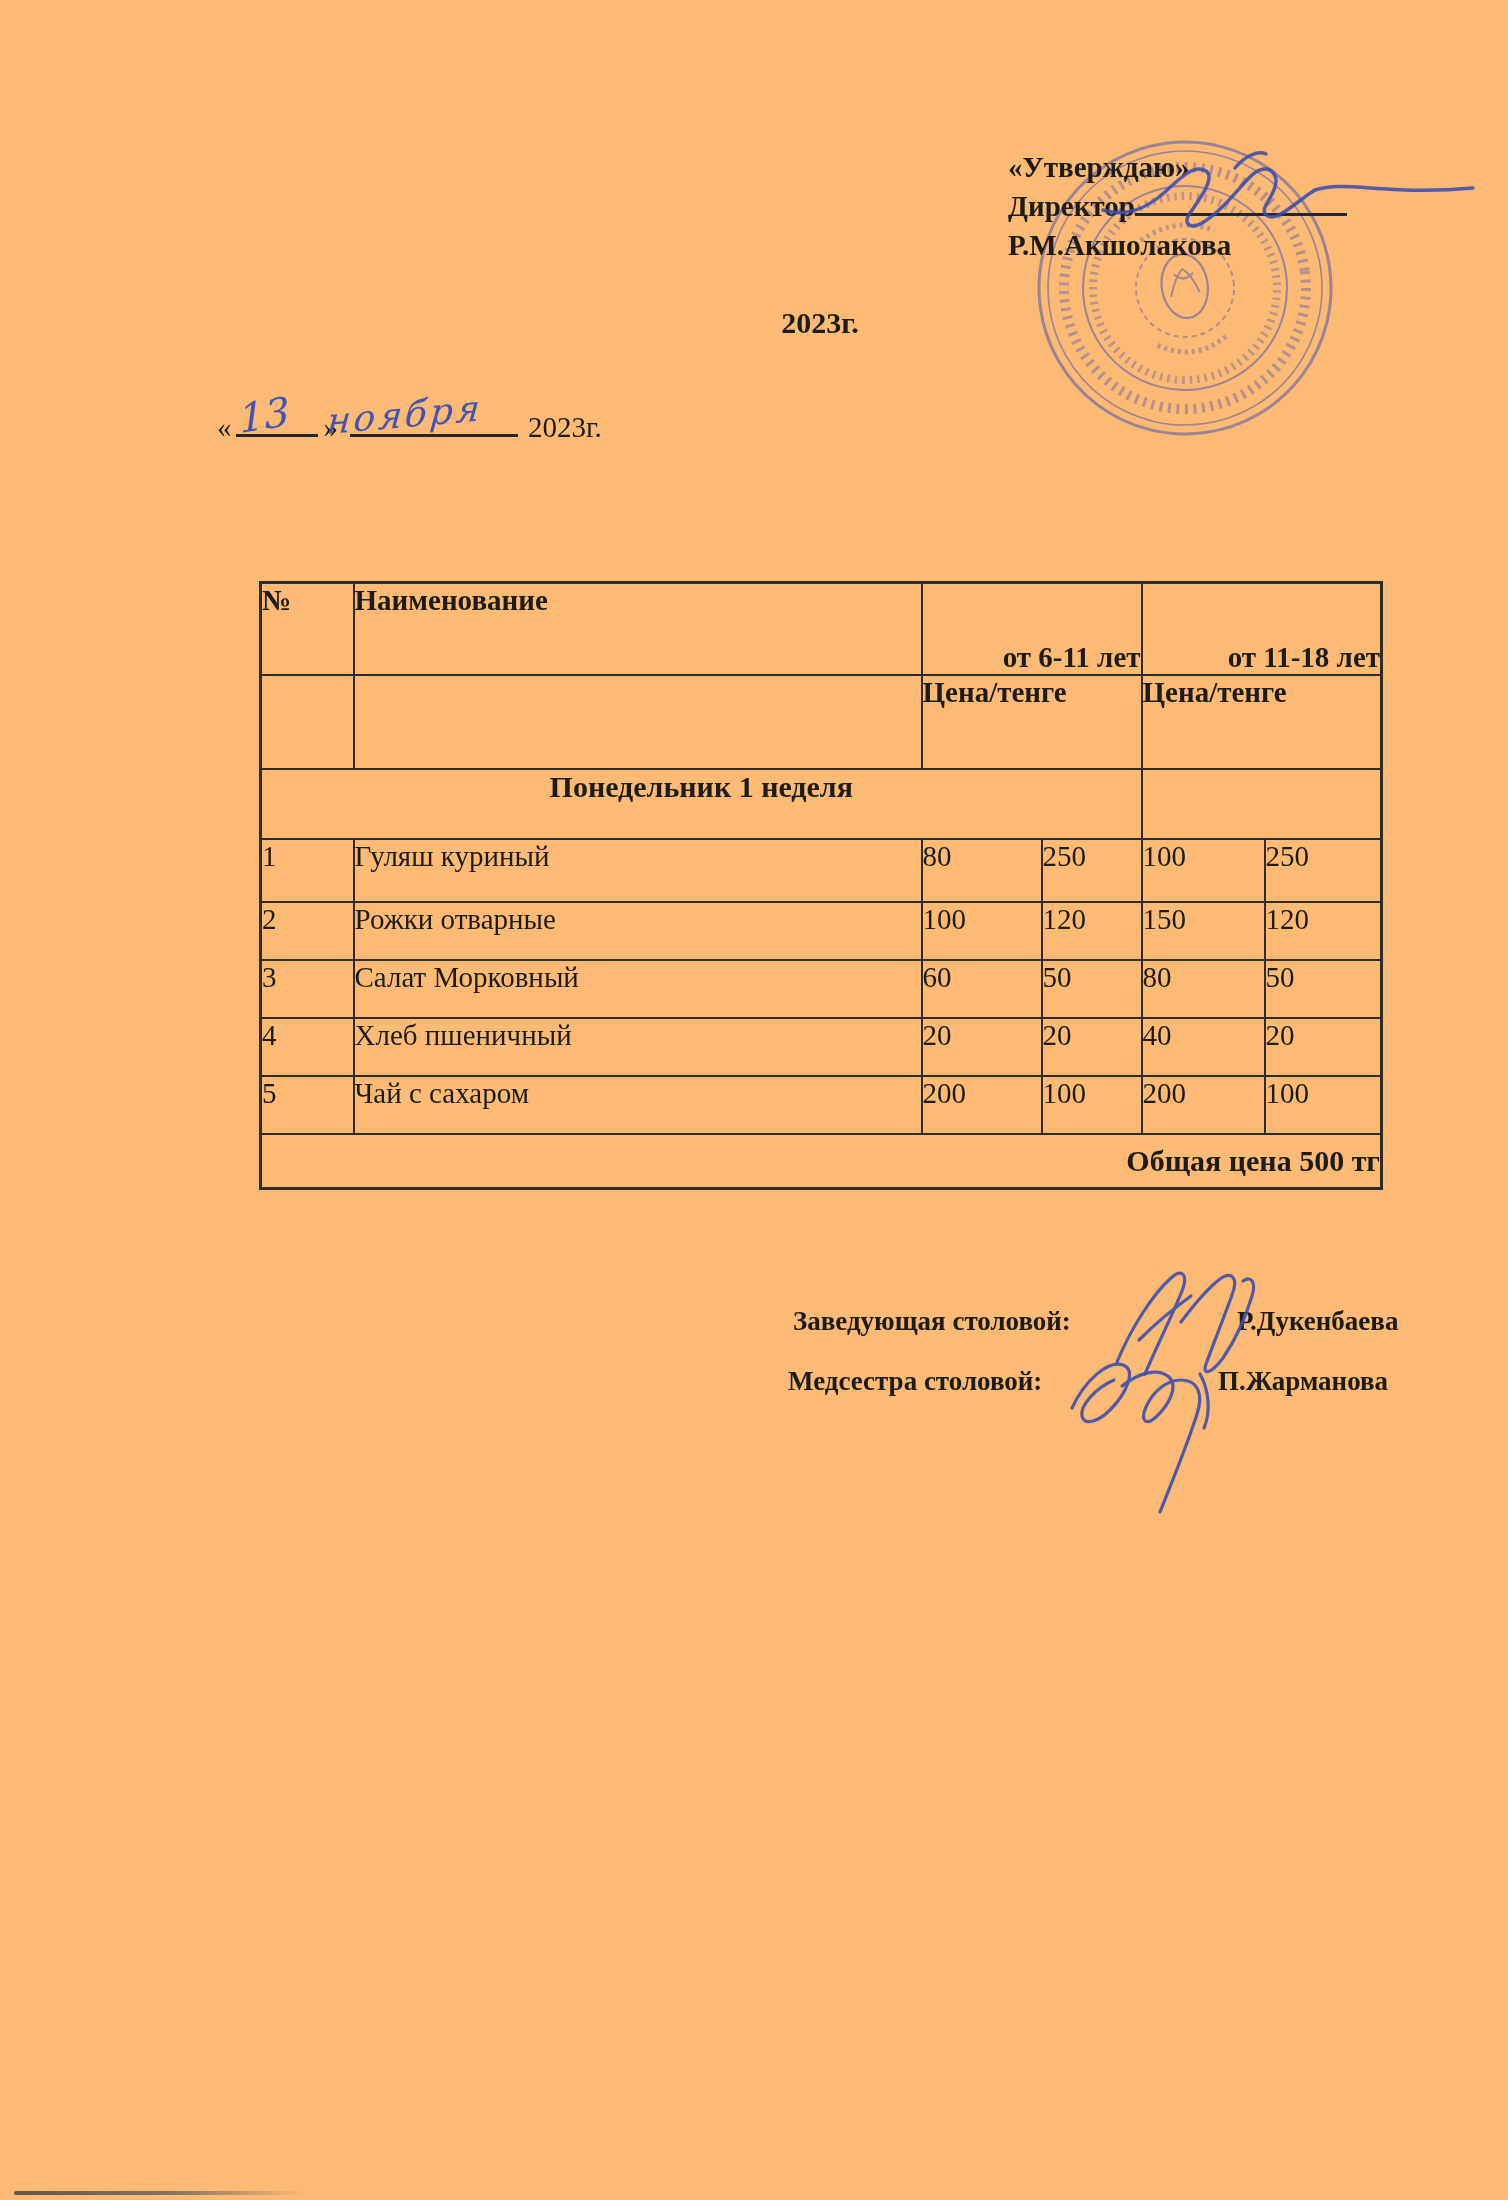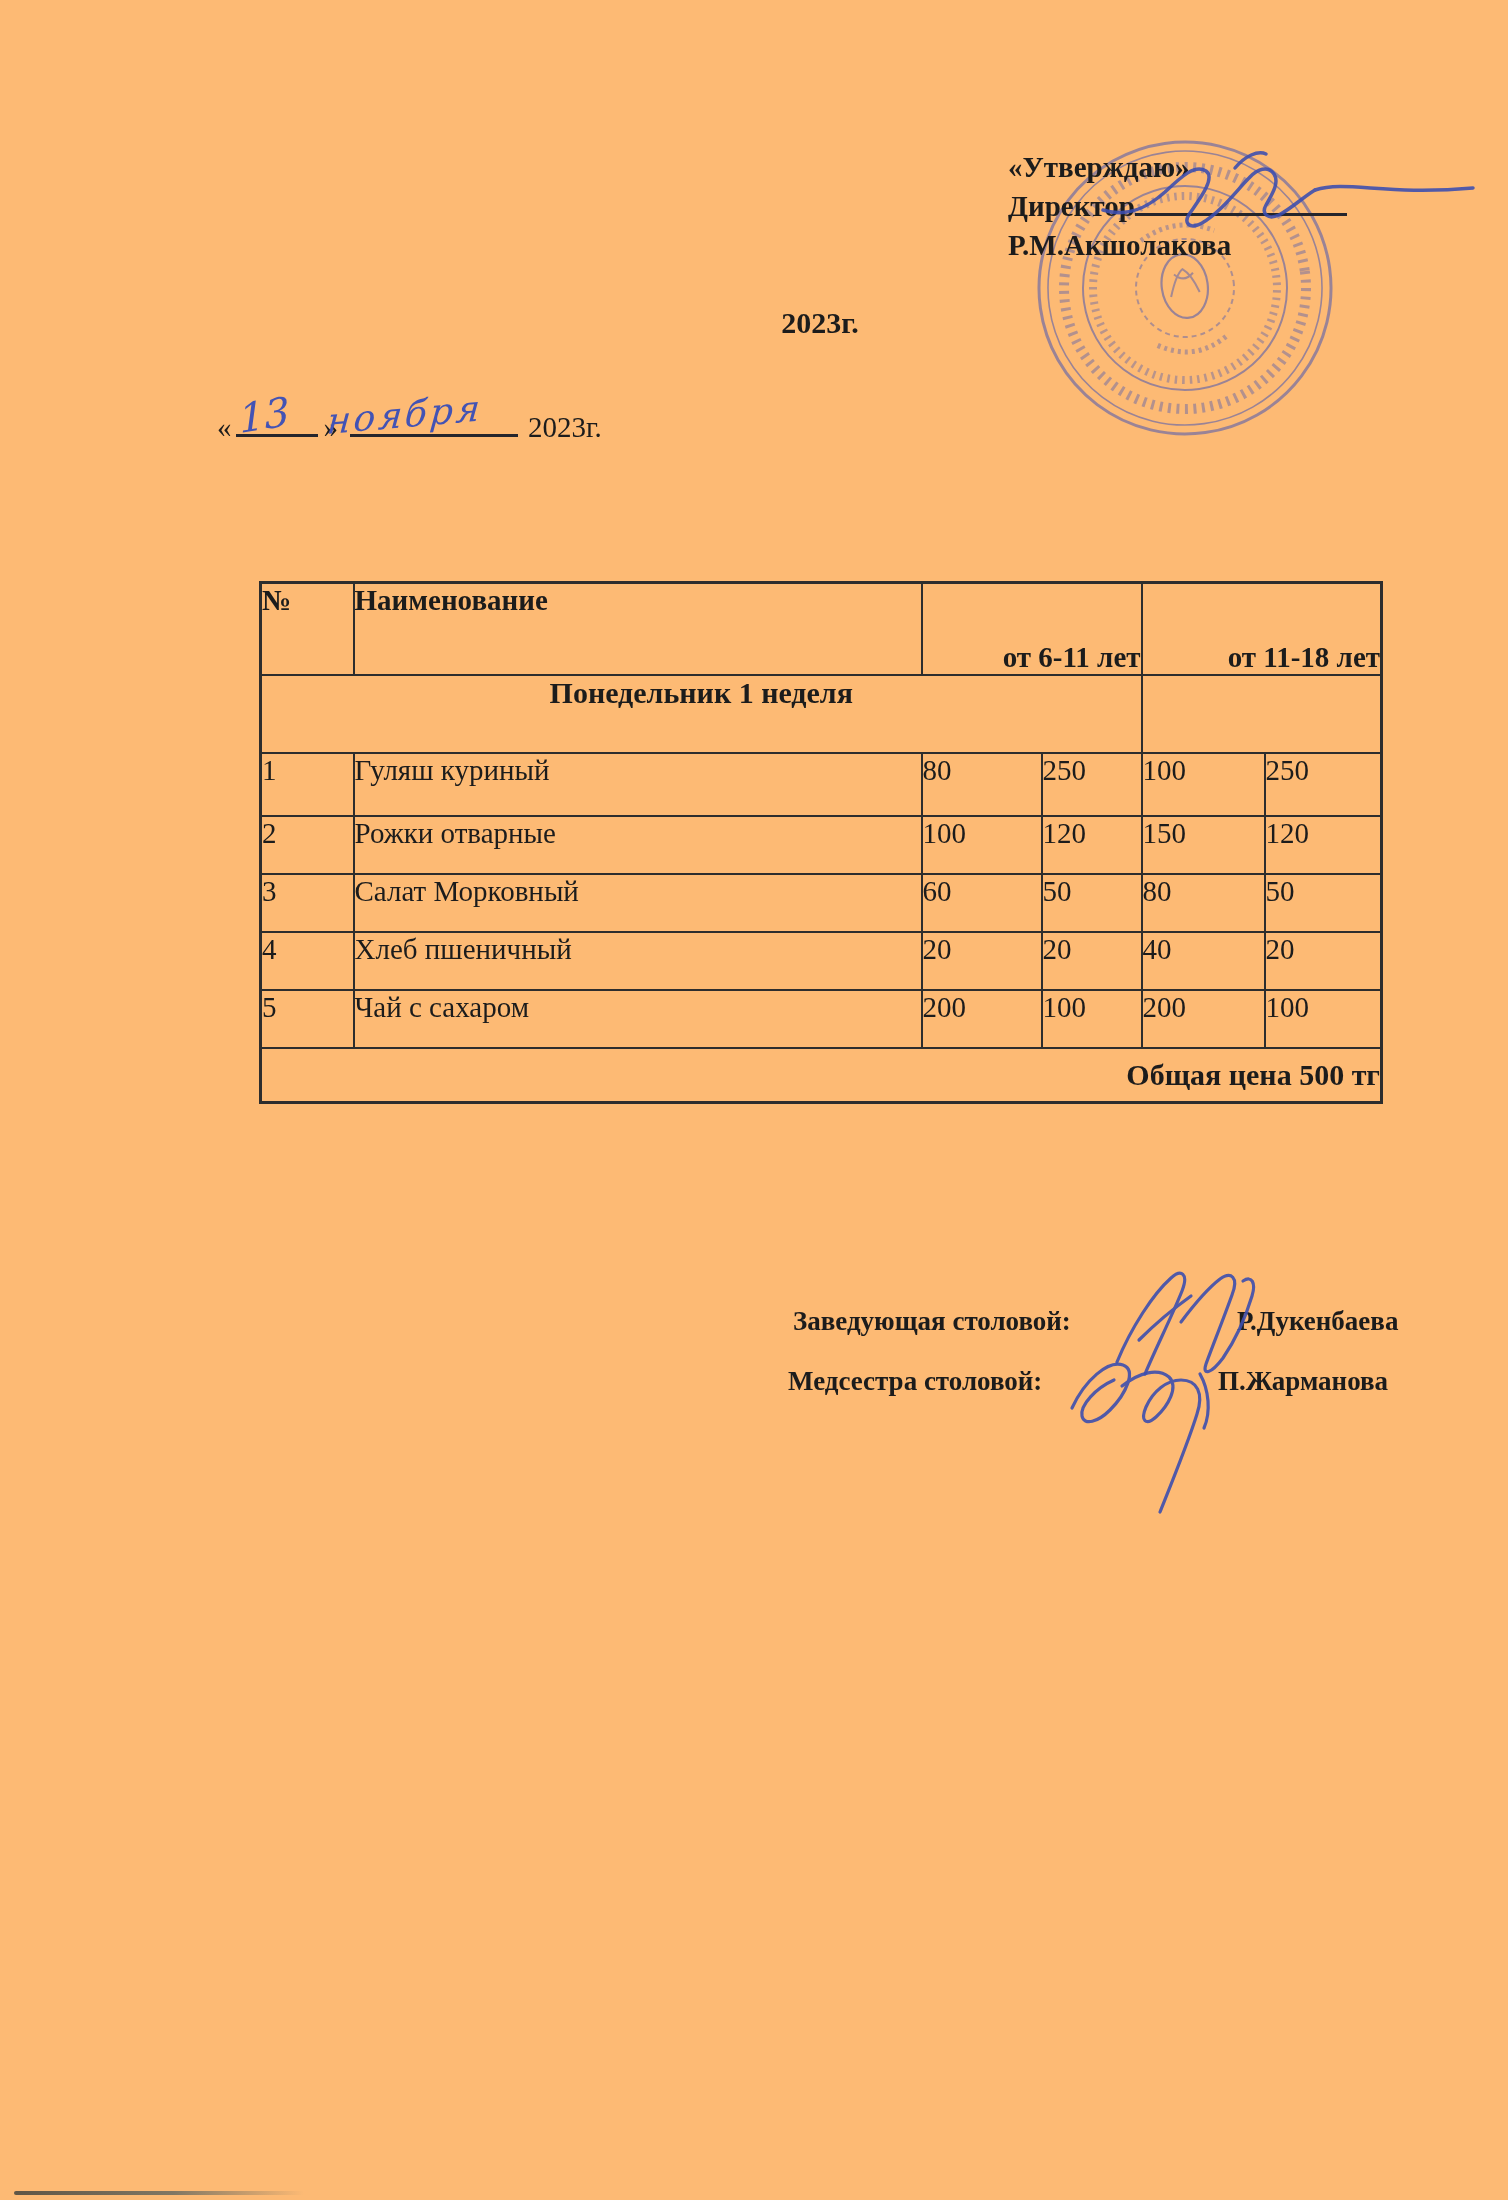--- a/index.html
+++ b/index.html
@@ -26,21 +26,21 @@
   .hw{position:absolute; color:#4353b4; font-style:italic; font-family:"DejaVu Serif", serif; z-index:3;}
   .hw-day{left:22px; top:-16px; font-size:40px; transform:rotate(-9deg) skewX(-6deg);}
   .hw-month{left:110px; top:-14px; font-size:36px; letter-spacing:3px; transform:rotate(-5deg) skewX(-10deg);}
   
   table.menu{
     position:absolute; left:259px; top:581px; width:1121px; border-collapse:collapse;
     table-layout:fixed; font-size:29px; z-index:2; background:transparent;
   }
   table.menu td{border:2px solid #2d2d2d; padding:0; overflow:hidden;}
   table.menu{border:3px solid #2d2d2d;}
-  tr.h1{height:92px;} tr.h2{height:94px;} tr.day{height:78px;}
+  tr.h1{height:92px;} tr.h2{height:94px;} tr.day{height:70px;}
   tr.data{height:58px;} tr.r1{height:63px;} tr.total{height:55px;}
   td.top-left{vertical-align:top; text-align:left; padding:8px 4px 0 12px; font-weight:bold;}
   td.age{vertical-align:bottom; text-align:right; padding:0 0 14px 16px; font-weight:bold;}
   td.price{vertical-align:top; text-align:left; padding:12px 0 0 16px; font-weight:bold;}
   td.day-cell{vertical-align:top; text-align:center; padding-top:8px; font-weight:bold; font-size:30px;}
   td.c-num{vertical-align:top; text-align:left; padding:8px 0 0 12px;}
   td.c-name{vertical-align:top; text-align:left; padding:8px 0 0 16px;}
   td.c-val{vertical-align:top; text-align:left; padding:8px 0 0 18px;}
   td.total-cell{vertical-align:middle; text-align:right; padding-right:18px; font-weight:bold; font-size:30px;}
   
@@ -109,20 +109,26 @@
         <col style="width:123px">
         <col style="width:117px">
     </colgroup>
     <tbody>
       <tr class="h1">
         <td class="top-left">№</td>
         <td class="top-left">Наименование</td>
         <td class="age" colspan="2">от 6-11 лет</td>
         <td class="age" colspan="2">от 11-18 лет</td>
       </tr>
+      <tr class="h2">
+        <td></td>
+        <td></td>
+        <td class="price" colspan="2">Цена/тенге</td>
+        <td class="price" colspan="2">Цена/тенге</td>
+      </tr>
       <tr class="day">
         <td class="day-cell" colspan="4">Понедельник 1 неделя</td>
         <td colspan="2"></td>
       </tr>
       <tr class="data r1">
         <td class="c-num">1</td>
         <td class="c-name">Гуляш куриный</td>
         <td class="c-val">80</td>
         <td class="c-val">250</td>
         <td class="c-val">100</td>

